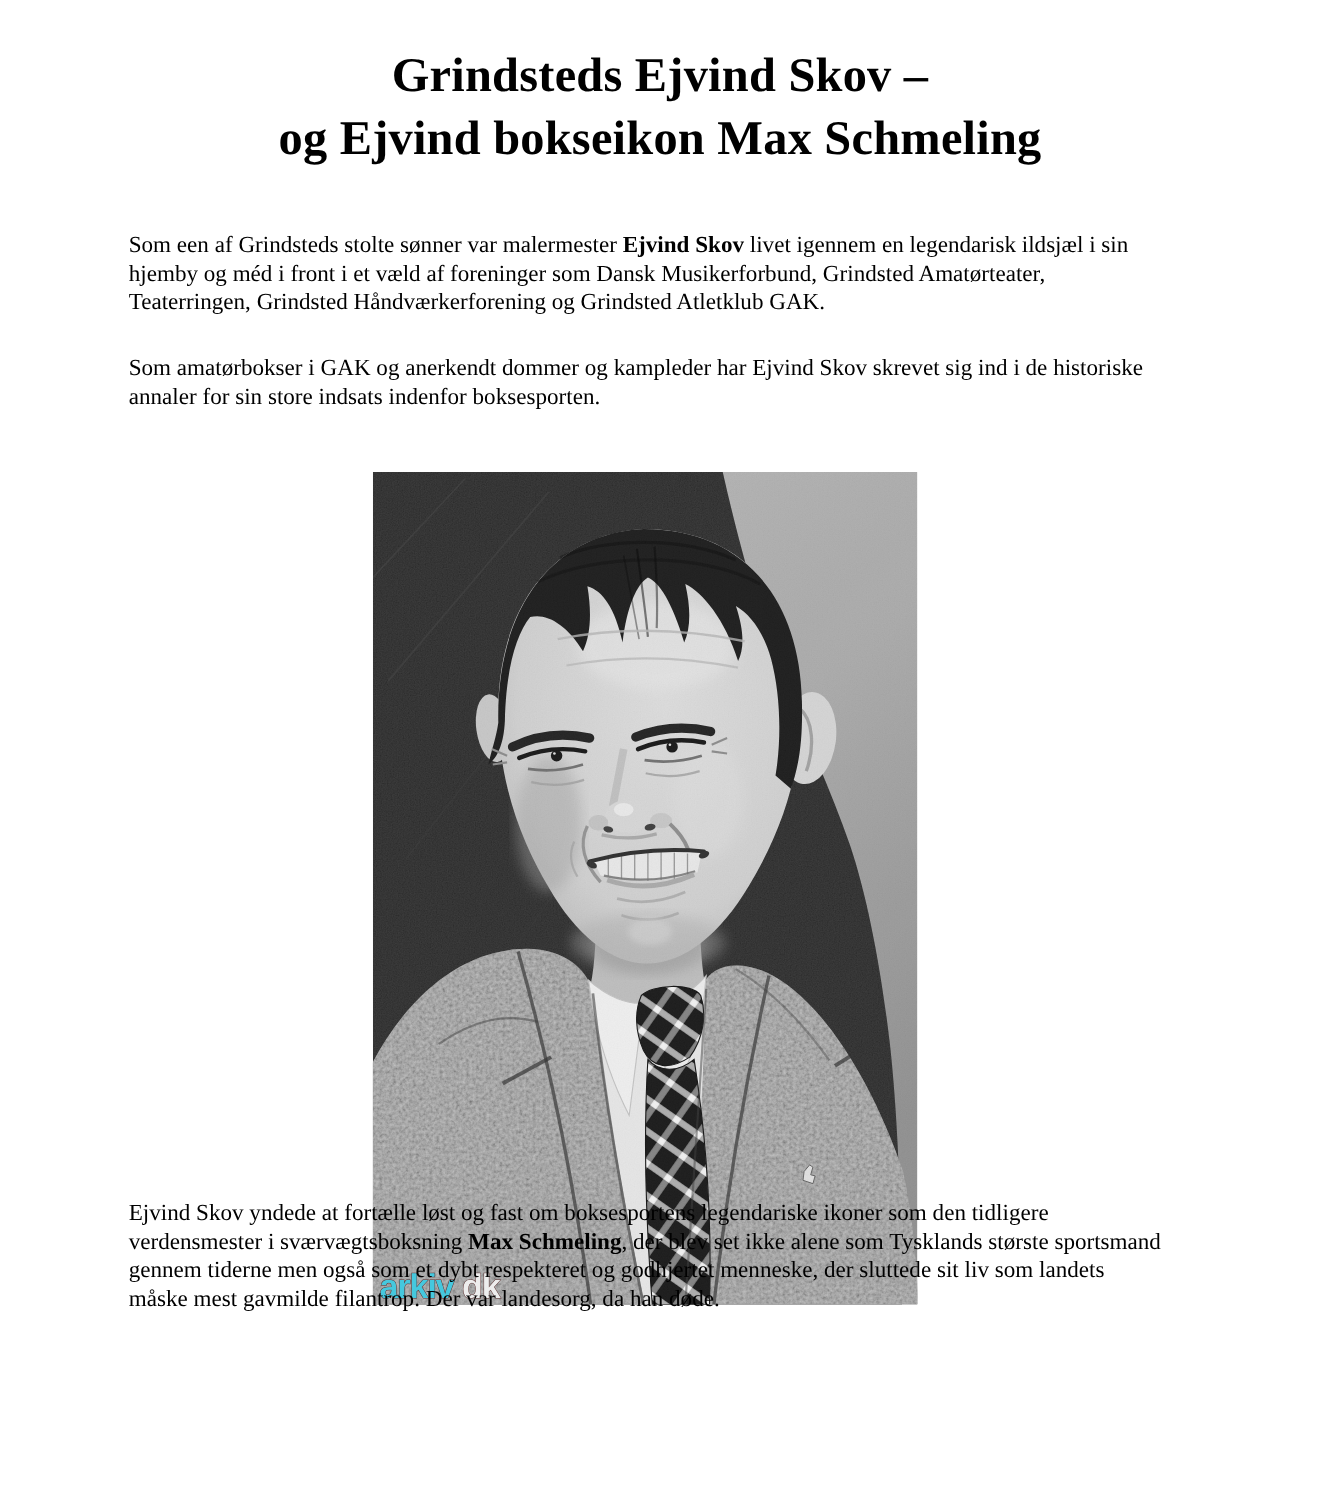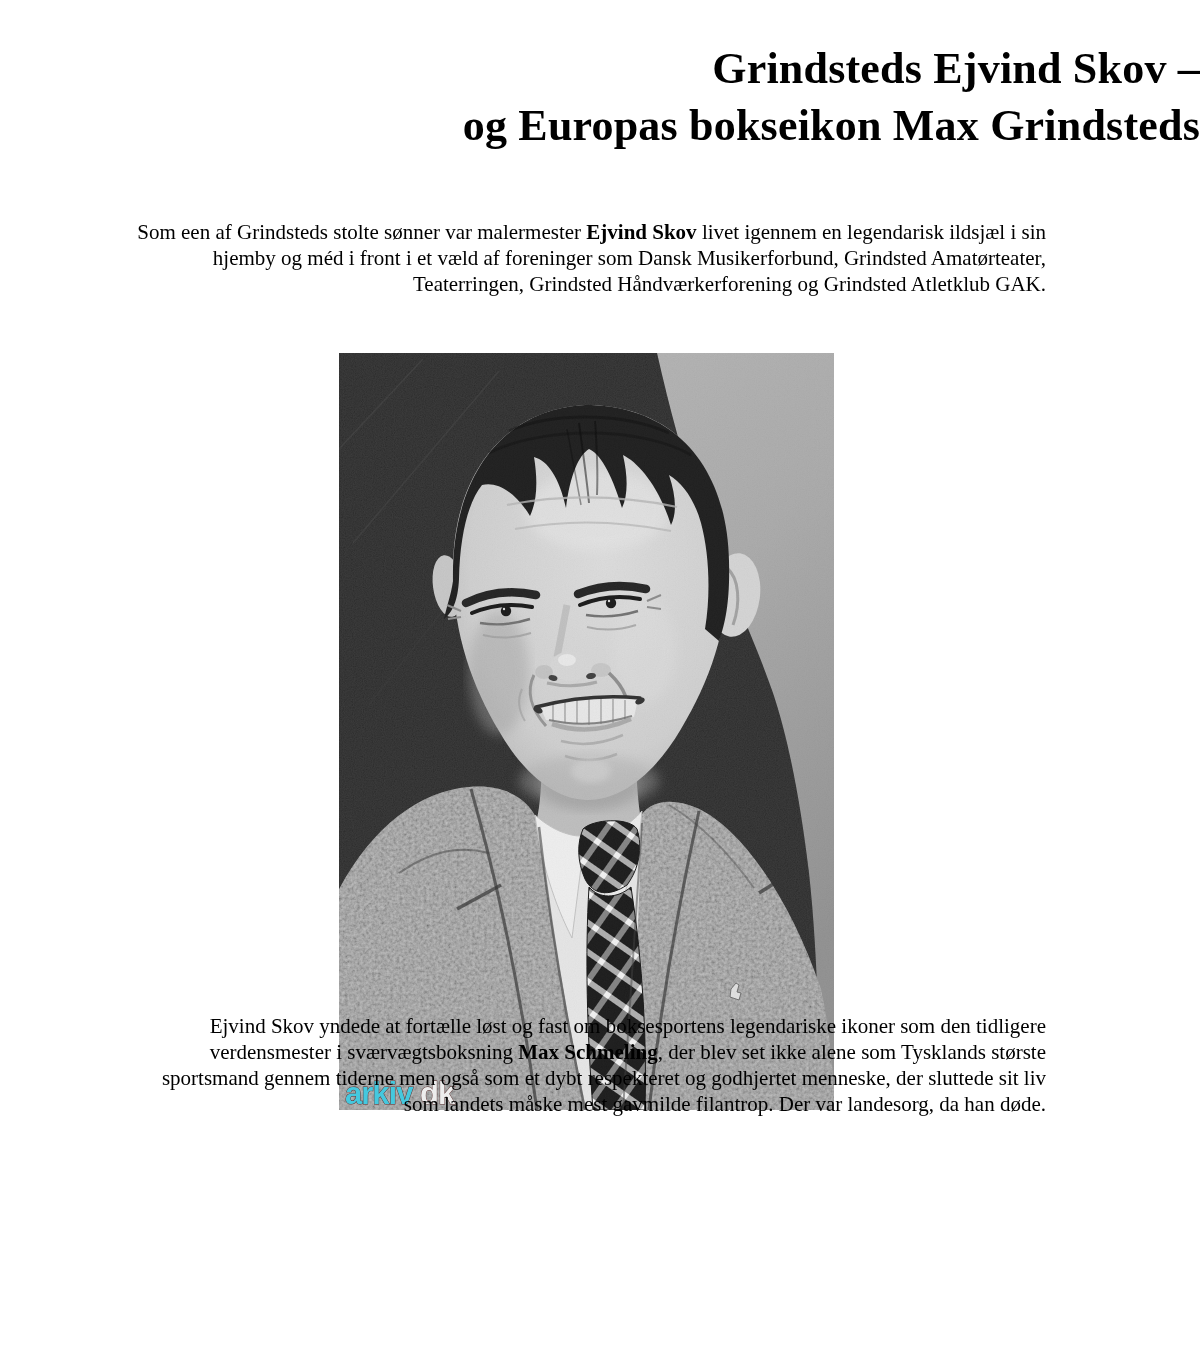--- a/index.html
+++ b/index.html
@@ -3,49 +3,50 @@
 <meta charset="utf-8">
 <style>
   html,body{margin:0;padding:0}
   body{
     width:1200px;height:1367px;background:#ffffff;color:#000;
     font-family:"Liberation Serif", serif;
     position:relative;overflow:hidden;
   }
   .title{
     position:absolute;top:40px;left:0;width:1200px;margin:0;
-    font-size:44px;line-height:57px;font-weight:700;text-align:right;
+    font-size:44px;line-height:57px;font-weight:700;text-align:center;
     letter-spacing:.2px;
   }
   .title-line{display:block}
   .body-text{
     position:absolute;top:207px;left:115px;width:943px;
     font-size:21px;line-height:26px;
   }
-  .para{margin:12px;text-align:right}
+  .para{margin:2px;text-align:left}
   .para b{font-weight:700}
   .para-1{margin-top:34px}
   .para-2{margin-top:62px}
   .photo{margin:56px auto 0 auto;width:495px;height:598px;padding:0}
   .photo svg{display:block}
 </style>
 </head>
 <body>
 
 <main class="page">
 
   <h1 class="title">
     <span class="title-line">Grindsteds Ejvind Skov –</span>
-    <span class="title-line">og Europas bokseikon Max Grindsteds</span>
+    <span class="title-line">og Ejvind bokseikon Max Schmeling</span>
   </h1>
 
   <div class="body-text">
 
     <p class="para para-0"><span>Som een af Grindsteds stolte sønner var malermester </span><b>Ejvind Skov</b><span> livet igennem en legendarisk ildsjæl i sin hjemby og méd i front i et væld af foreninger som Dansk Musikerforbund, Grindsted Amatørteater, Teaterringen, Grindsted Håndværkerforening og Grindsted Atletklub GAK.</span></p>
 
+    <p class="para para-1"><span>Som amatørbokser i GAK og anerkendt dommer og kampleder har Ejvind Skov skrevet sig ind i de historiske annaler for sin store indsats indenfor boksesporten.</span></p>
 
     <figure class="photo">
       <svg width="495" height="757" viewBox="0 0 495 757" xmlns="http://www.w3.org/2000/svg">
         <defs>
           <linearGradient id="bgGrad" x1="0" y1="0" x2="0.6" y2="1">
             <stop offset="0" stop-color="#bababa"></stop>
             <stop offset="0.55" stop-color="#a9a9a9"></stop>
             <stop offset="1" stop-color="#8f8f8f"></stop>
           </linearGradient>
           <radialGradient id="faceGrad" cx="0.55" cy="0.4" r="0.75">

